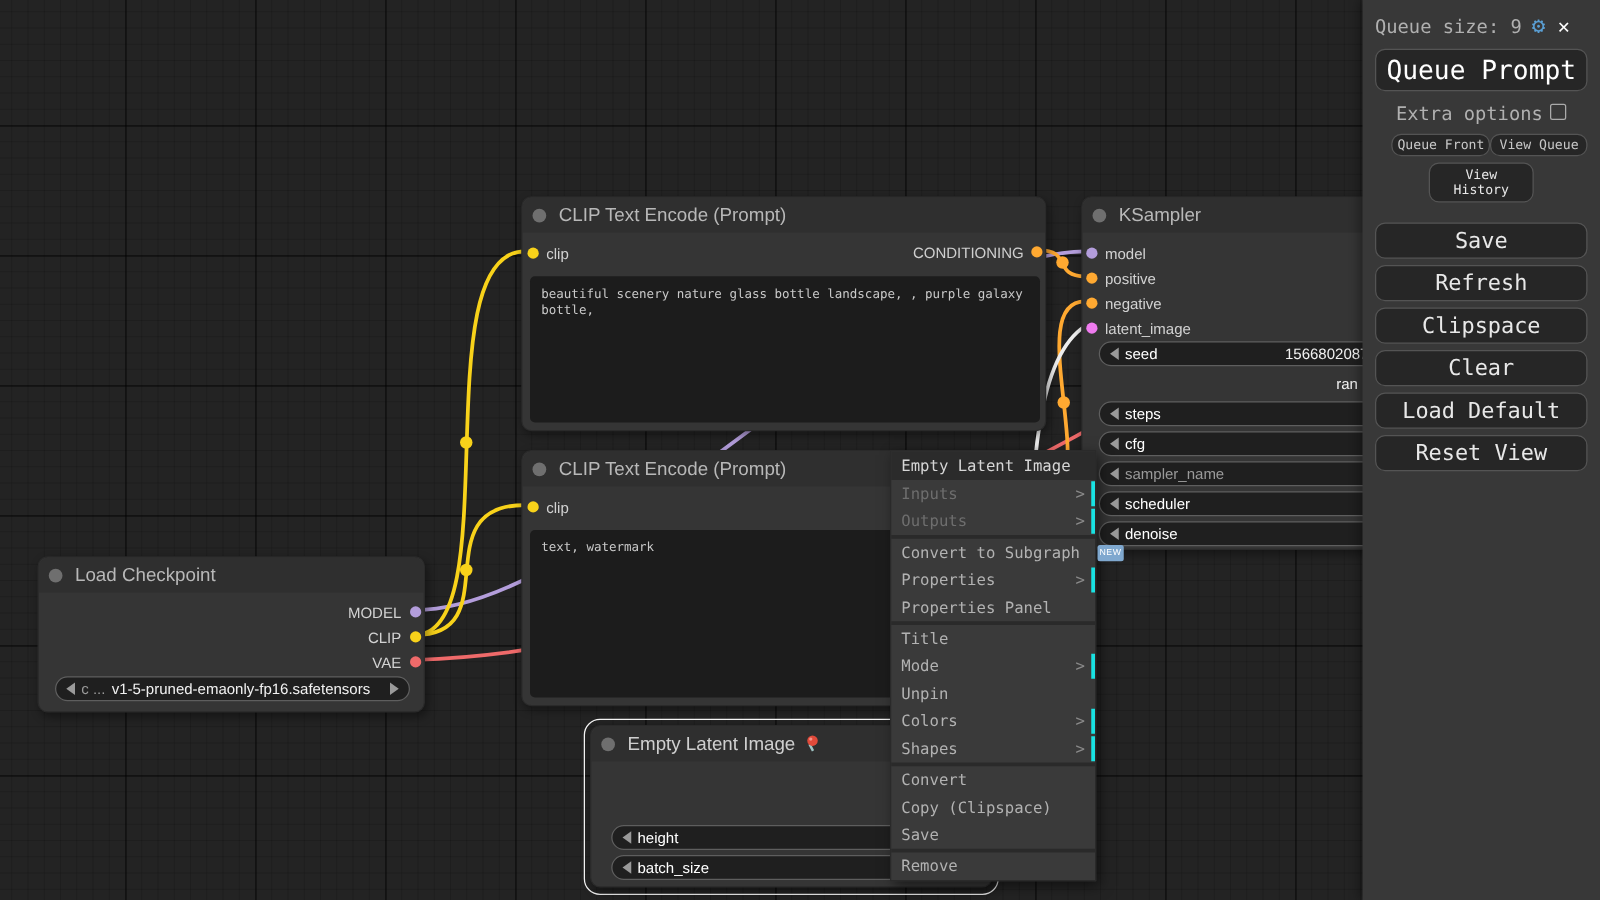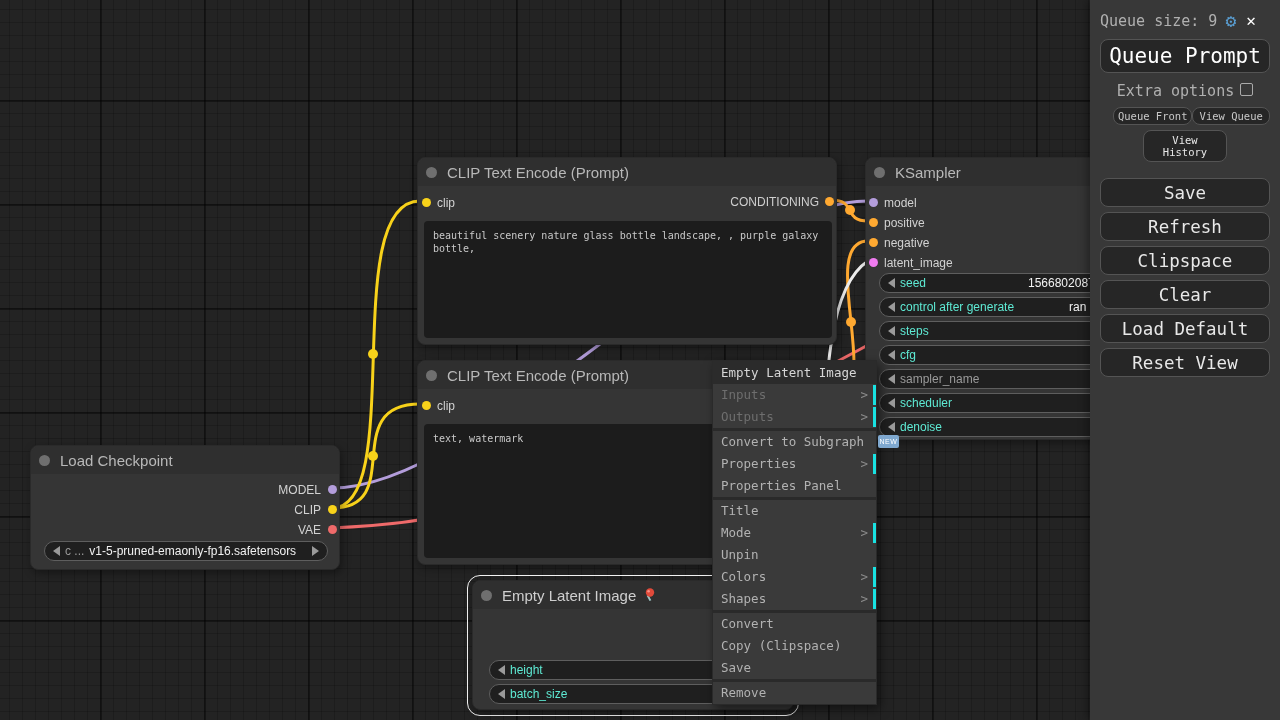--- a/index.html
+++ b/index.html
@@ -18,21 +18,21 @@
   .node { position:absolute; z-index:2; background:#353535; border:1px solid #2a2a2a;
           border-radius:8px; box-shadow:2px 3px 8px rgba(0,0,0,0.4); }
   .ntitle { position:absolute; left:0; top:0; right:0; height:28px; background:#2f2f2f;
             border-radius:8px 8px 0 0; display:flex; align-items:center; }
   .tdot { width:11px; height:11px; border-radius:50%; background:#6f6f6f; margin-left:8px; }
   .ttext { color:#b8b8b8; font-size:15px; margin-left:10px; white-space:nowrap; }
   .dot { position:absolute; width:9px; height:9px; border-radius:50%; }
   .srow { position:absolute; font-size:12px; color:#d2d2d2; white-space:nowrap; }
   .pill { position:absolute; height:20px; background:#1f1f1f; border:1px solid #5e5e5e;
           border-radius:10px; display:flex; align-items:center; overflow:hidden; }
-  .pill .wlabel { color:#5eead4; font-size:12px; margin-left:5px; }
+  .pill .wlabel { color:#ffffff; font-size:12px; margin-left:5px; }
   .pill .gray { color:#9a9a9a; }
   .tri-l { width:0; height:0; border-top:5px solid transparent; border-bottom:5px solid transparent;
            border-right:7px solid #9a9a9a; margin-left:8px; flex:none; }
   .tri-r { width:0; height:0; border-top:5px solid transparent; border-bottom:5px solid transparent;
            border-left:7px solid #9a9a9a; position:absolute; right:8px; }
   .tarea { position:absolute; background:#1c1c1c; border-radius:4px; color:#c9c9c9;
            font-family:"DejaVu Sans Mono",monospace; font-size:10px; line-height:13px;
            padding:8px 9px; overflow:hidden; white-space:pre-wrap; word-break:break-word; }
   .wval { position:absolute; color:#f2f2f2; font-size:12px; white-space:nowrap; }
 
@@ -144,24 +144,20 @@
     <div class="dot" style="left:3px;top:100px;background:#ef7bef;"></div>
     <div class="srow" style="left:18px;top:38px;">model</div>
     <div class="srow" style="left:18px;top:58px;">positive</div>
     <div class="srow" style="left:18px;top:78px;">negative</div>
     <div class="srow" style="left:18px;top:98px;">latent_image</div>
     <div class="pill" style="left:13px;top:115px;width:254px;">
       <div class="tri-l"></div>
       <span class="wlabel">seed</span>
     </div>
     <div class="wval" style="left:162px;top:118px;">1566802087</div>
-    <div class="pill" style="left:13px;top:139px;width:254px;">
-      <div class="tri-l"></div>
-      <span class="wlabel">control after generate</span>
-    </div>
     <div class="wval" style="left:203px;top:142px;">ran</div>
     <div class="pill" style="left:13px;top:163px;width:254px;">
       <div class="tri-l"></div>
       <span class="wlabel">steps</span>
     </div>
     <div class="pill" style="left:13px;top:187px;width:254px;">
       <div class="tri-l"></div>
       <span class="wlabel">cfg</span>
     </div>
     <div class="pill" style="left:13px;top:211px;width:254px;">

